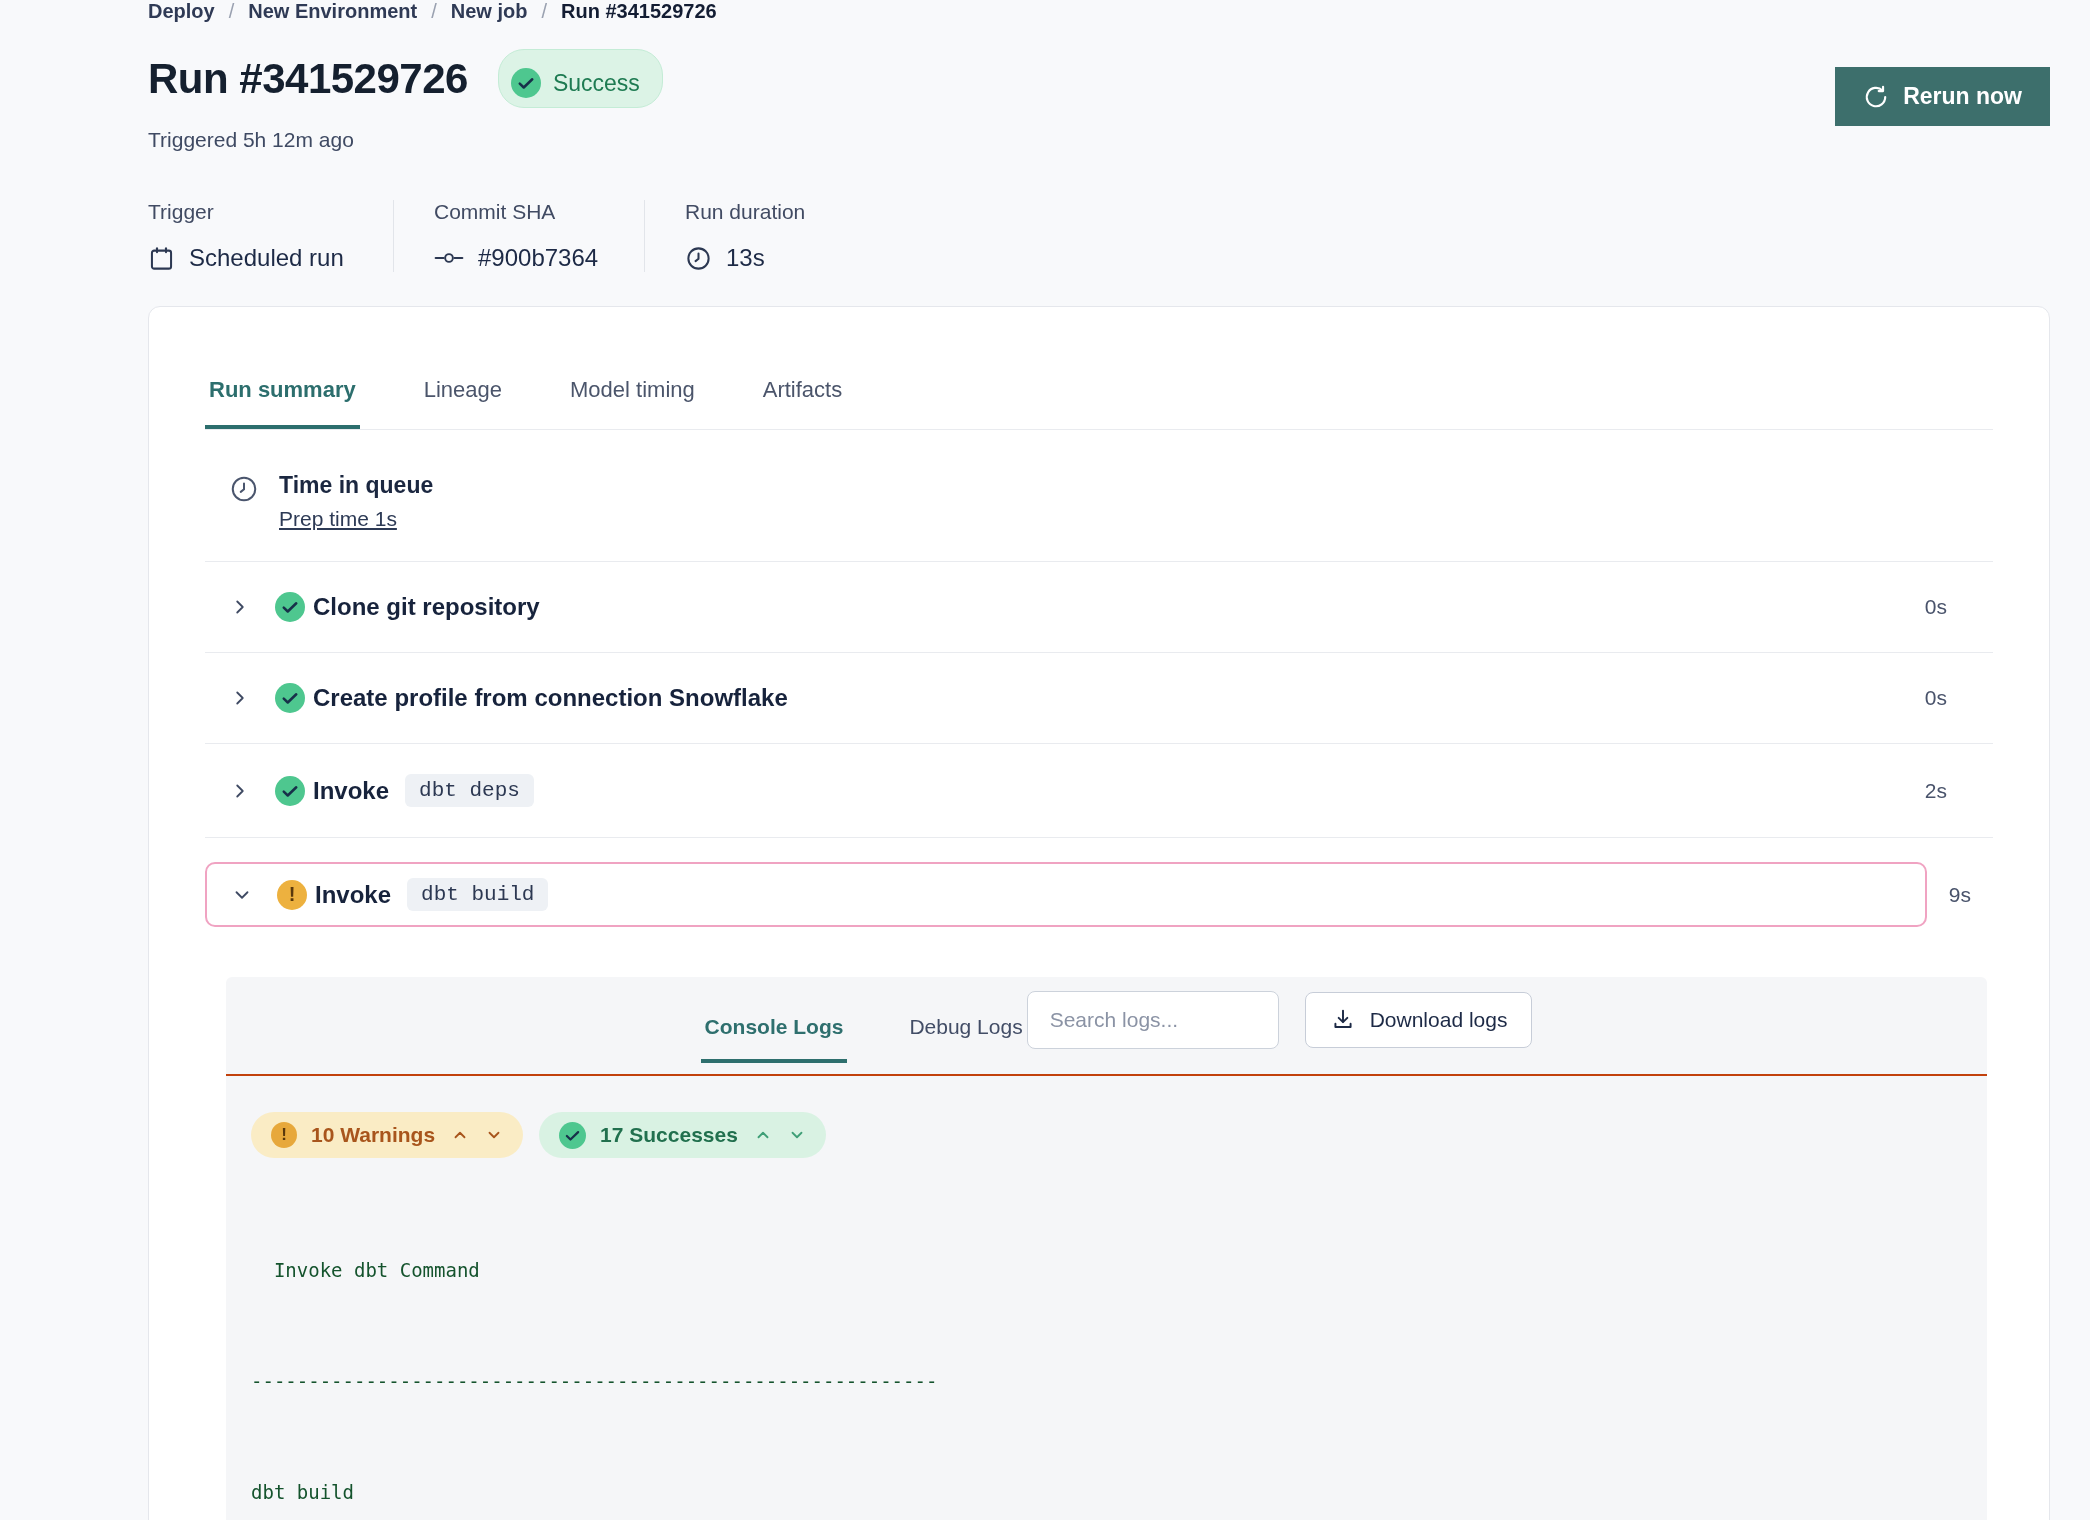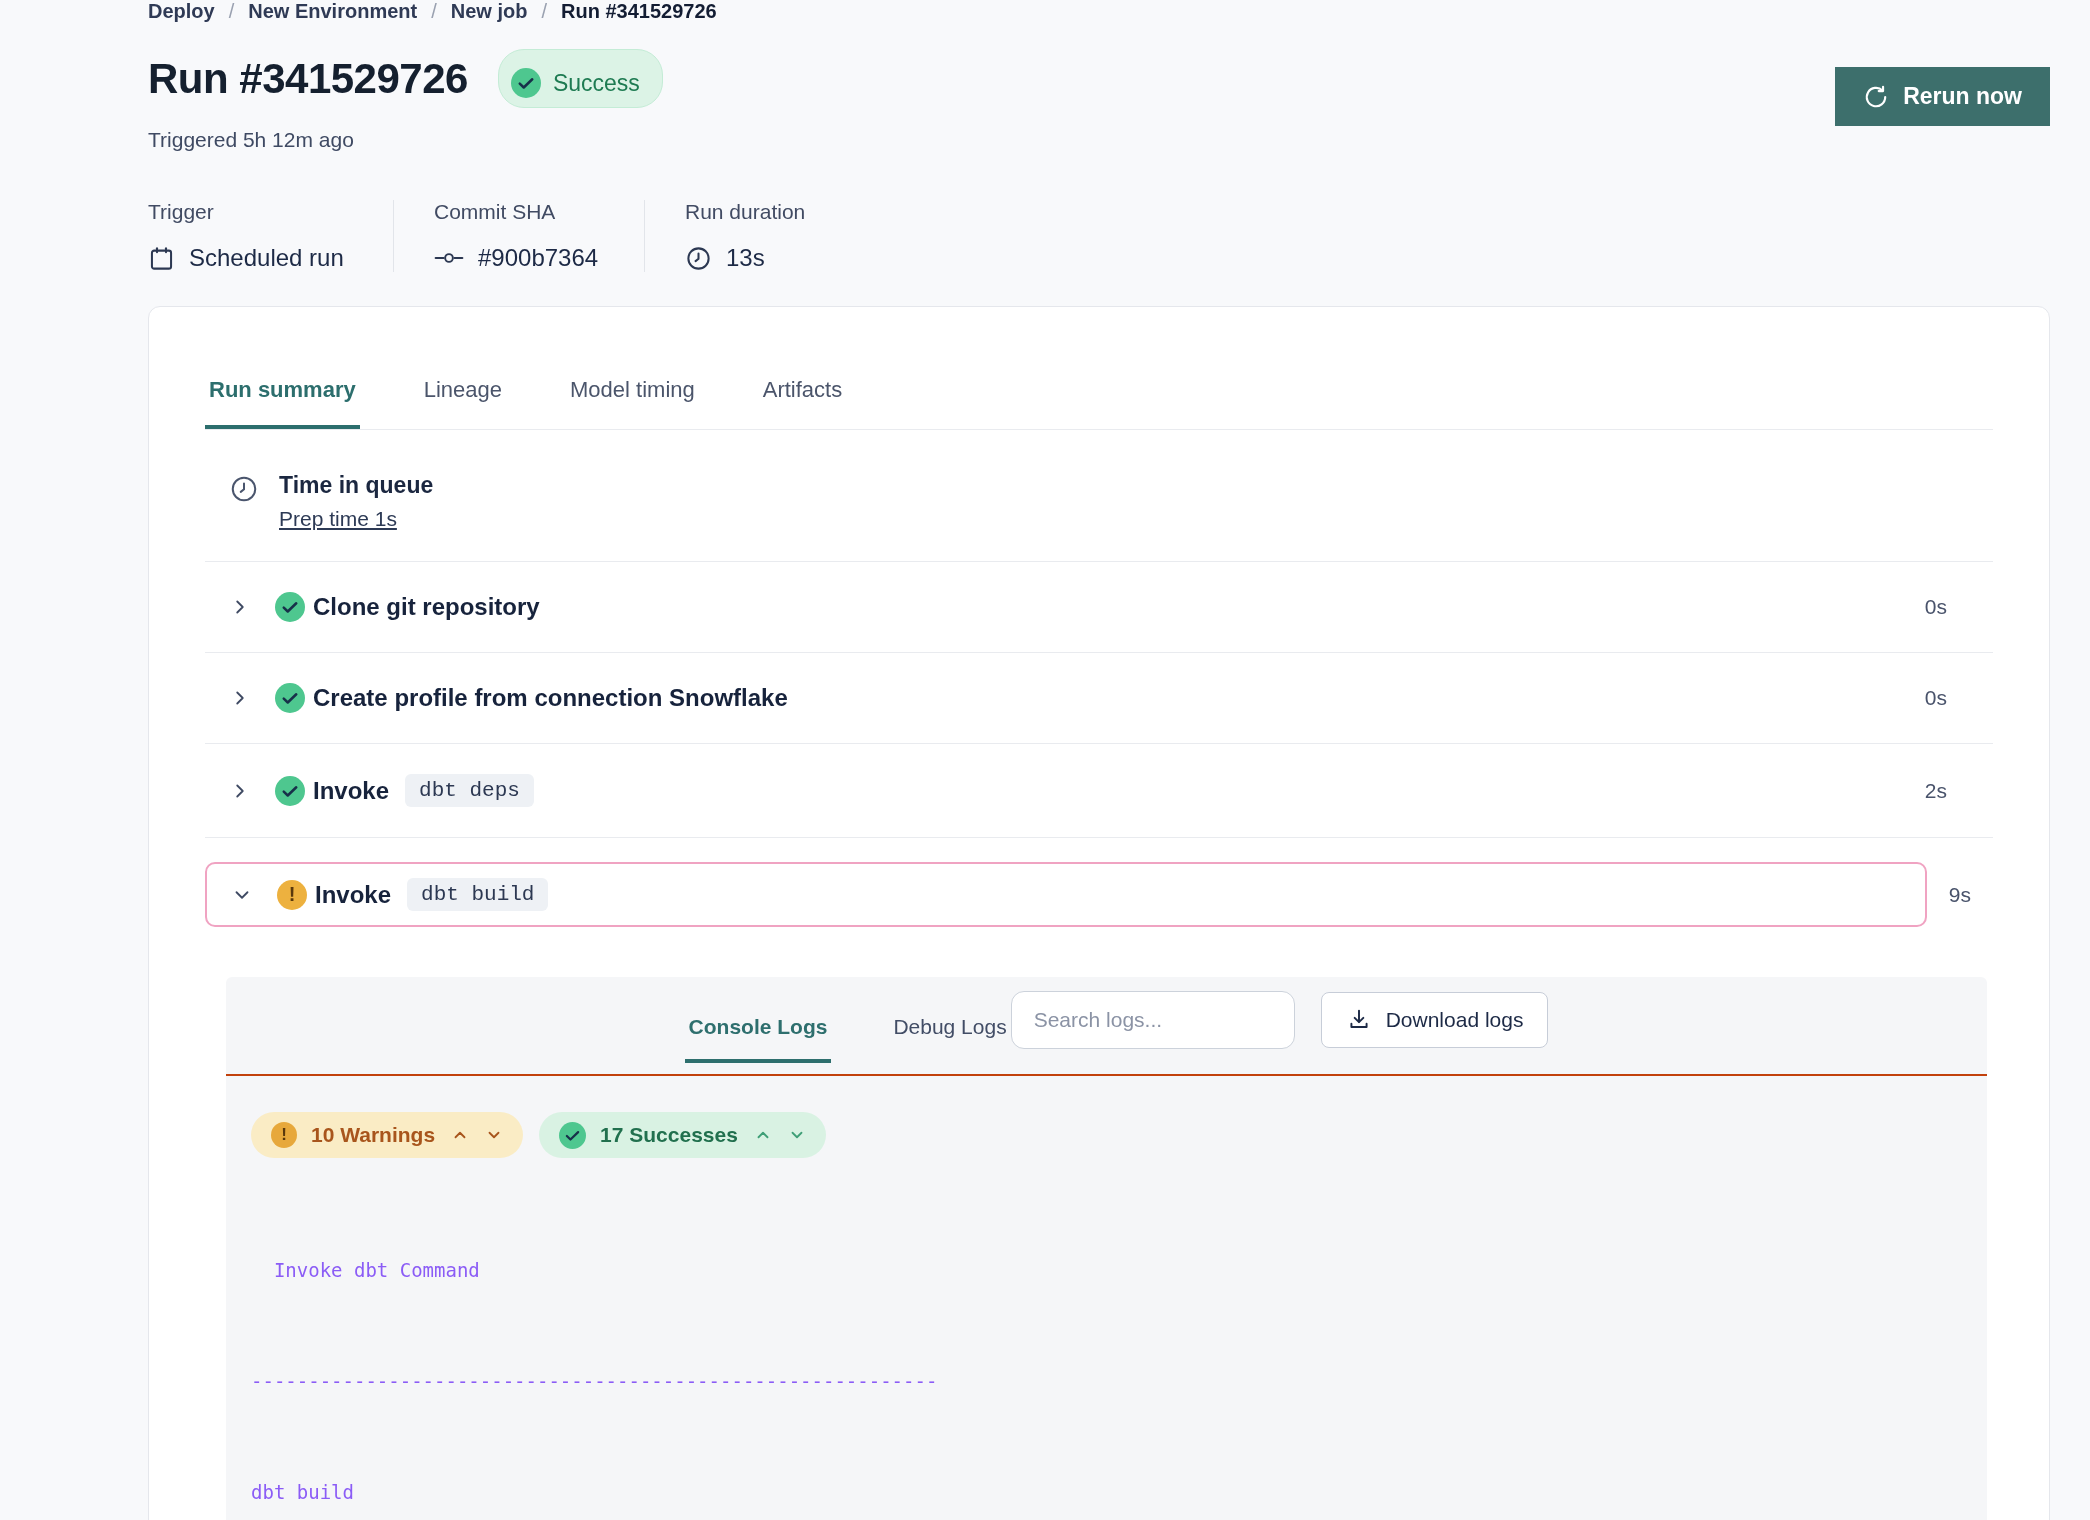--- a/index.html
+++ b/index.html
@@ -61,34 +61,34 @@
   .expanded-box { flex:1; display:flex; align-items:center; border:2px solid #f0a3c2; border-radius:10px; padding:14px 20px 14px 24px; }
   .expanded-row .dur { margin-left:22px; margin-right:12px; }
 
   
   .log-panel { margin:40px 6px 0 21px; background:#f5f6f8; border-radius:6px; height:740px; overflow:hidden; }
   .log-header { display:flex; justify-content:center; align-items:flex-end; padding:0 42px 11px 62px; border-bottom:2px solid #c2410c; }
   .log-tabs { display:flex; gap:58px; }
   .log-tab { font-size:21px; color:#424d66; padding:38px 4px 24px; cursor:pointer; }
   .log-tab.active { color:#2e6f6e; font-weight:700; box-shadow:inset 0 -4px 0 #2e6f6e; }
   .log-actions { display:flex; align-items:center; gap:26px; padding-bottom:14px; }
-  .search-input { width:284px; height:58px; border:1px solid #ccd2db; border-radius:13px; background:#ffffff; padding:0 22px; font-size:21px; font-family:"Liberation Sans", sans-serif; color:#2c3852; }
+  .search-input { width:252px; height:58px; border:1px solid #ccd2db; border-radius:8px; background:#ffffff; padding:0 22px; font-size:21px; font-family:"Liberation Sans", sans-serif; color:#2c3852; }
   .search-input::placeholder { color:#8b93a5; }
   .dl-btn { display:flex; align-items:center; gap:14px; height:56px; background:#ffffff; border:1px solid #c7cdd8; border-radius:8px; padding:0 24px; font-size:21px; color:#1d2a46; font-family:"Liberation Sans", sans-serif; cursor:pointer; }
 
   .badge-row { display:flex; gap:16px; padding:36px 0 0 25px; }
   .pill { display:flex; align-items:center; gap:14px; height:46px; border-radius:23px; padding:0 20px; font-size:21px; font-weight:700; cursor:pointer; }
   .pill.warn-pill { background:#faecc5; color:#a8551c; }
   .pill.ok-pill { background:#d9f2e3; color:#21704e; }
   .pill .mini-warn { width:26px; height:26px; border-radius:50%; background:#e7a83b; color:#59380c; display:flex; align-items:center; justify-content:center; font-size:17px; font-weight:700; }
   .pill .caret { display:flex; margin-left:2px; }
 
   .log-body { font-family:"DejaVu Sans Mono", monospace; font-size:19px; line-height:37px; color:#39445e; padding:20px 0 0 0; white-space:pre-wrap; }
   .log-line { padding-left:25px; }
-  .log-line.teal { color:#8b5cf6; }
+  .log-line.teal { color:#14532d; }
 
   svg { display:block; }
 </style>
 </head>
 <body>
 
 <div class="page">
 
   <nav class="breadcrumb">
     <a>Deploy</a>

